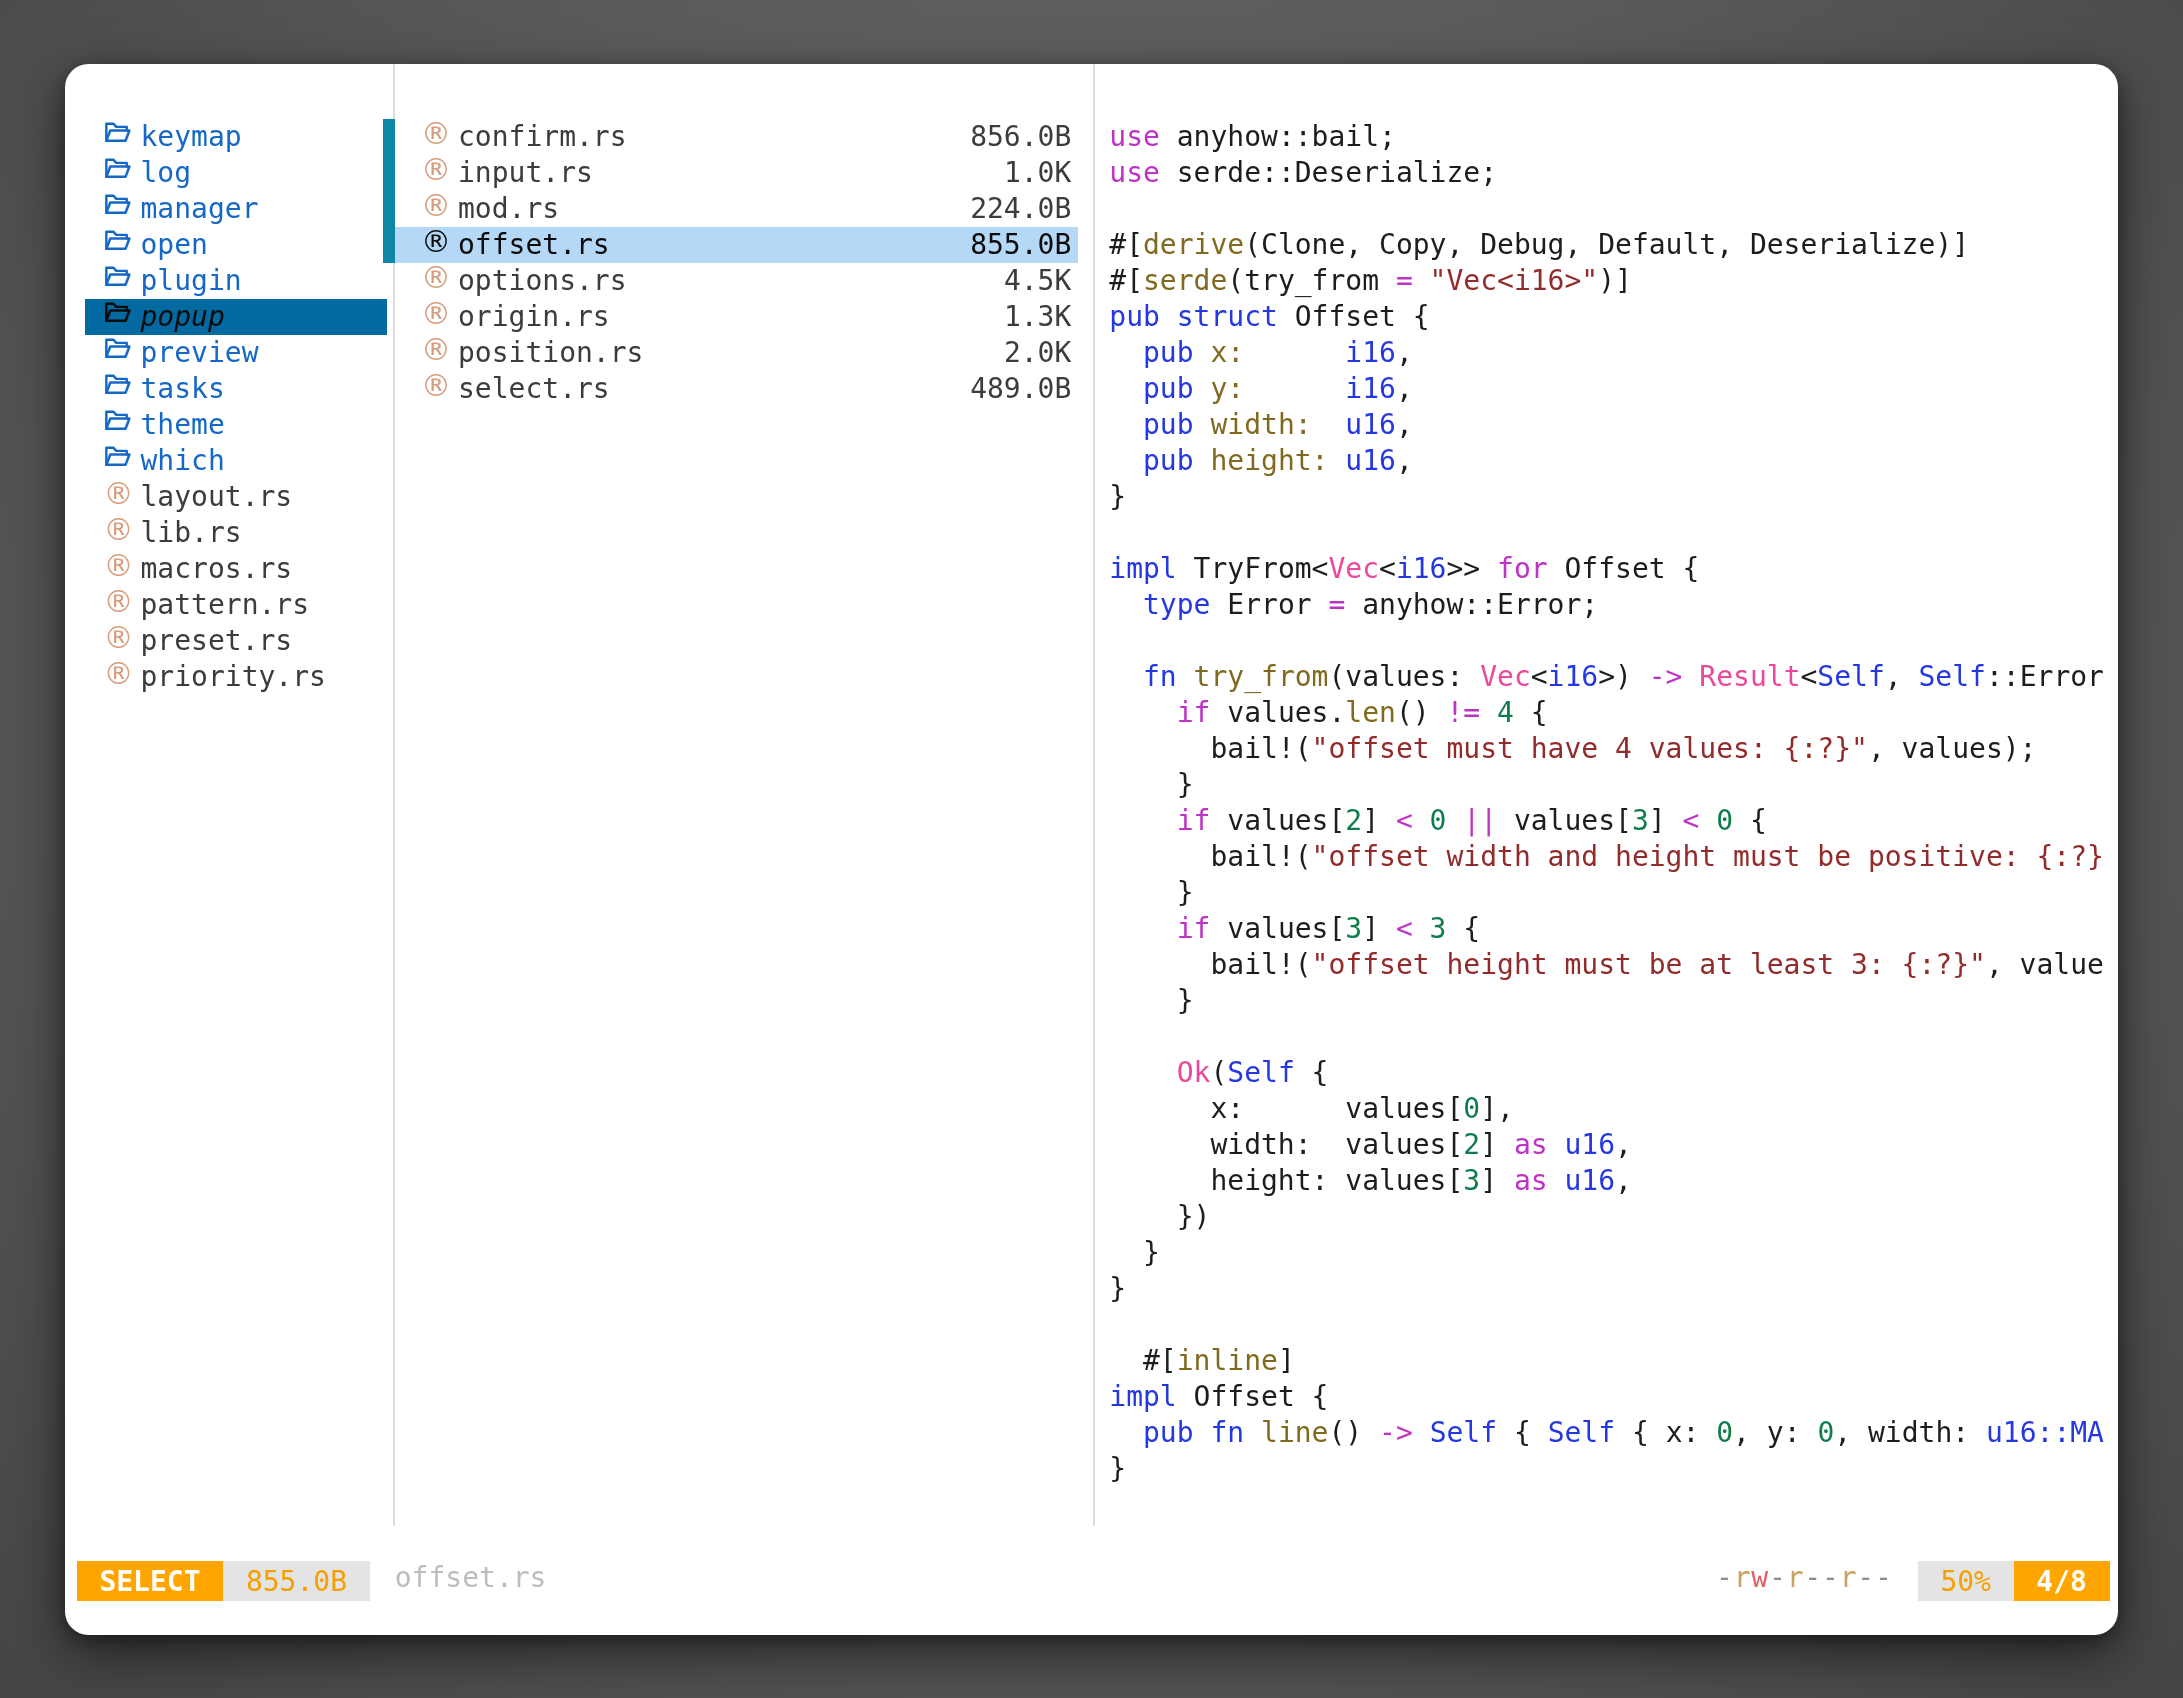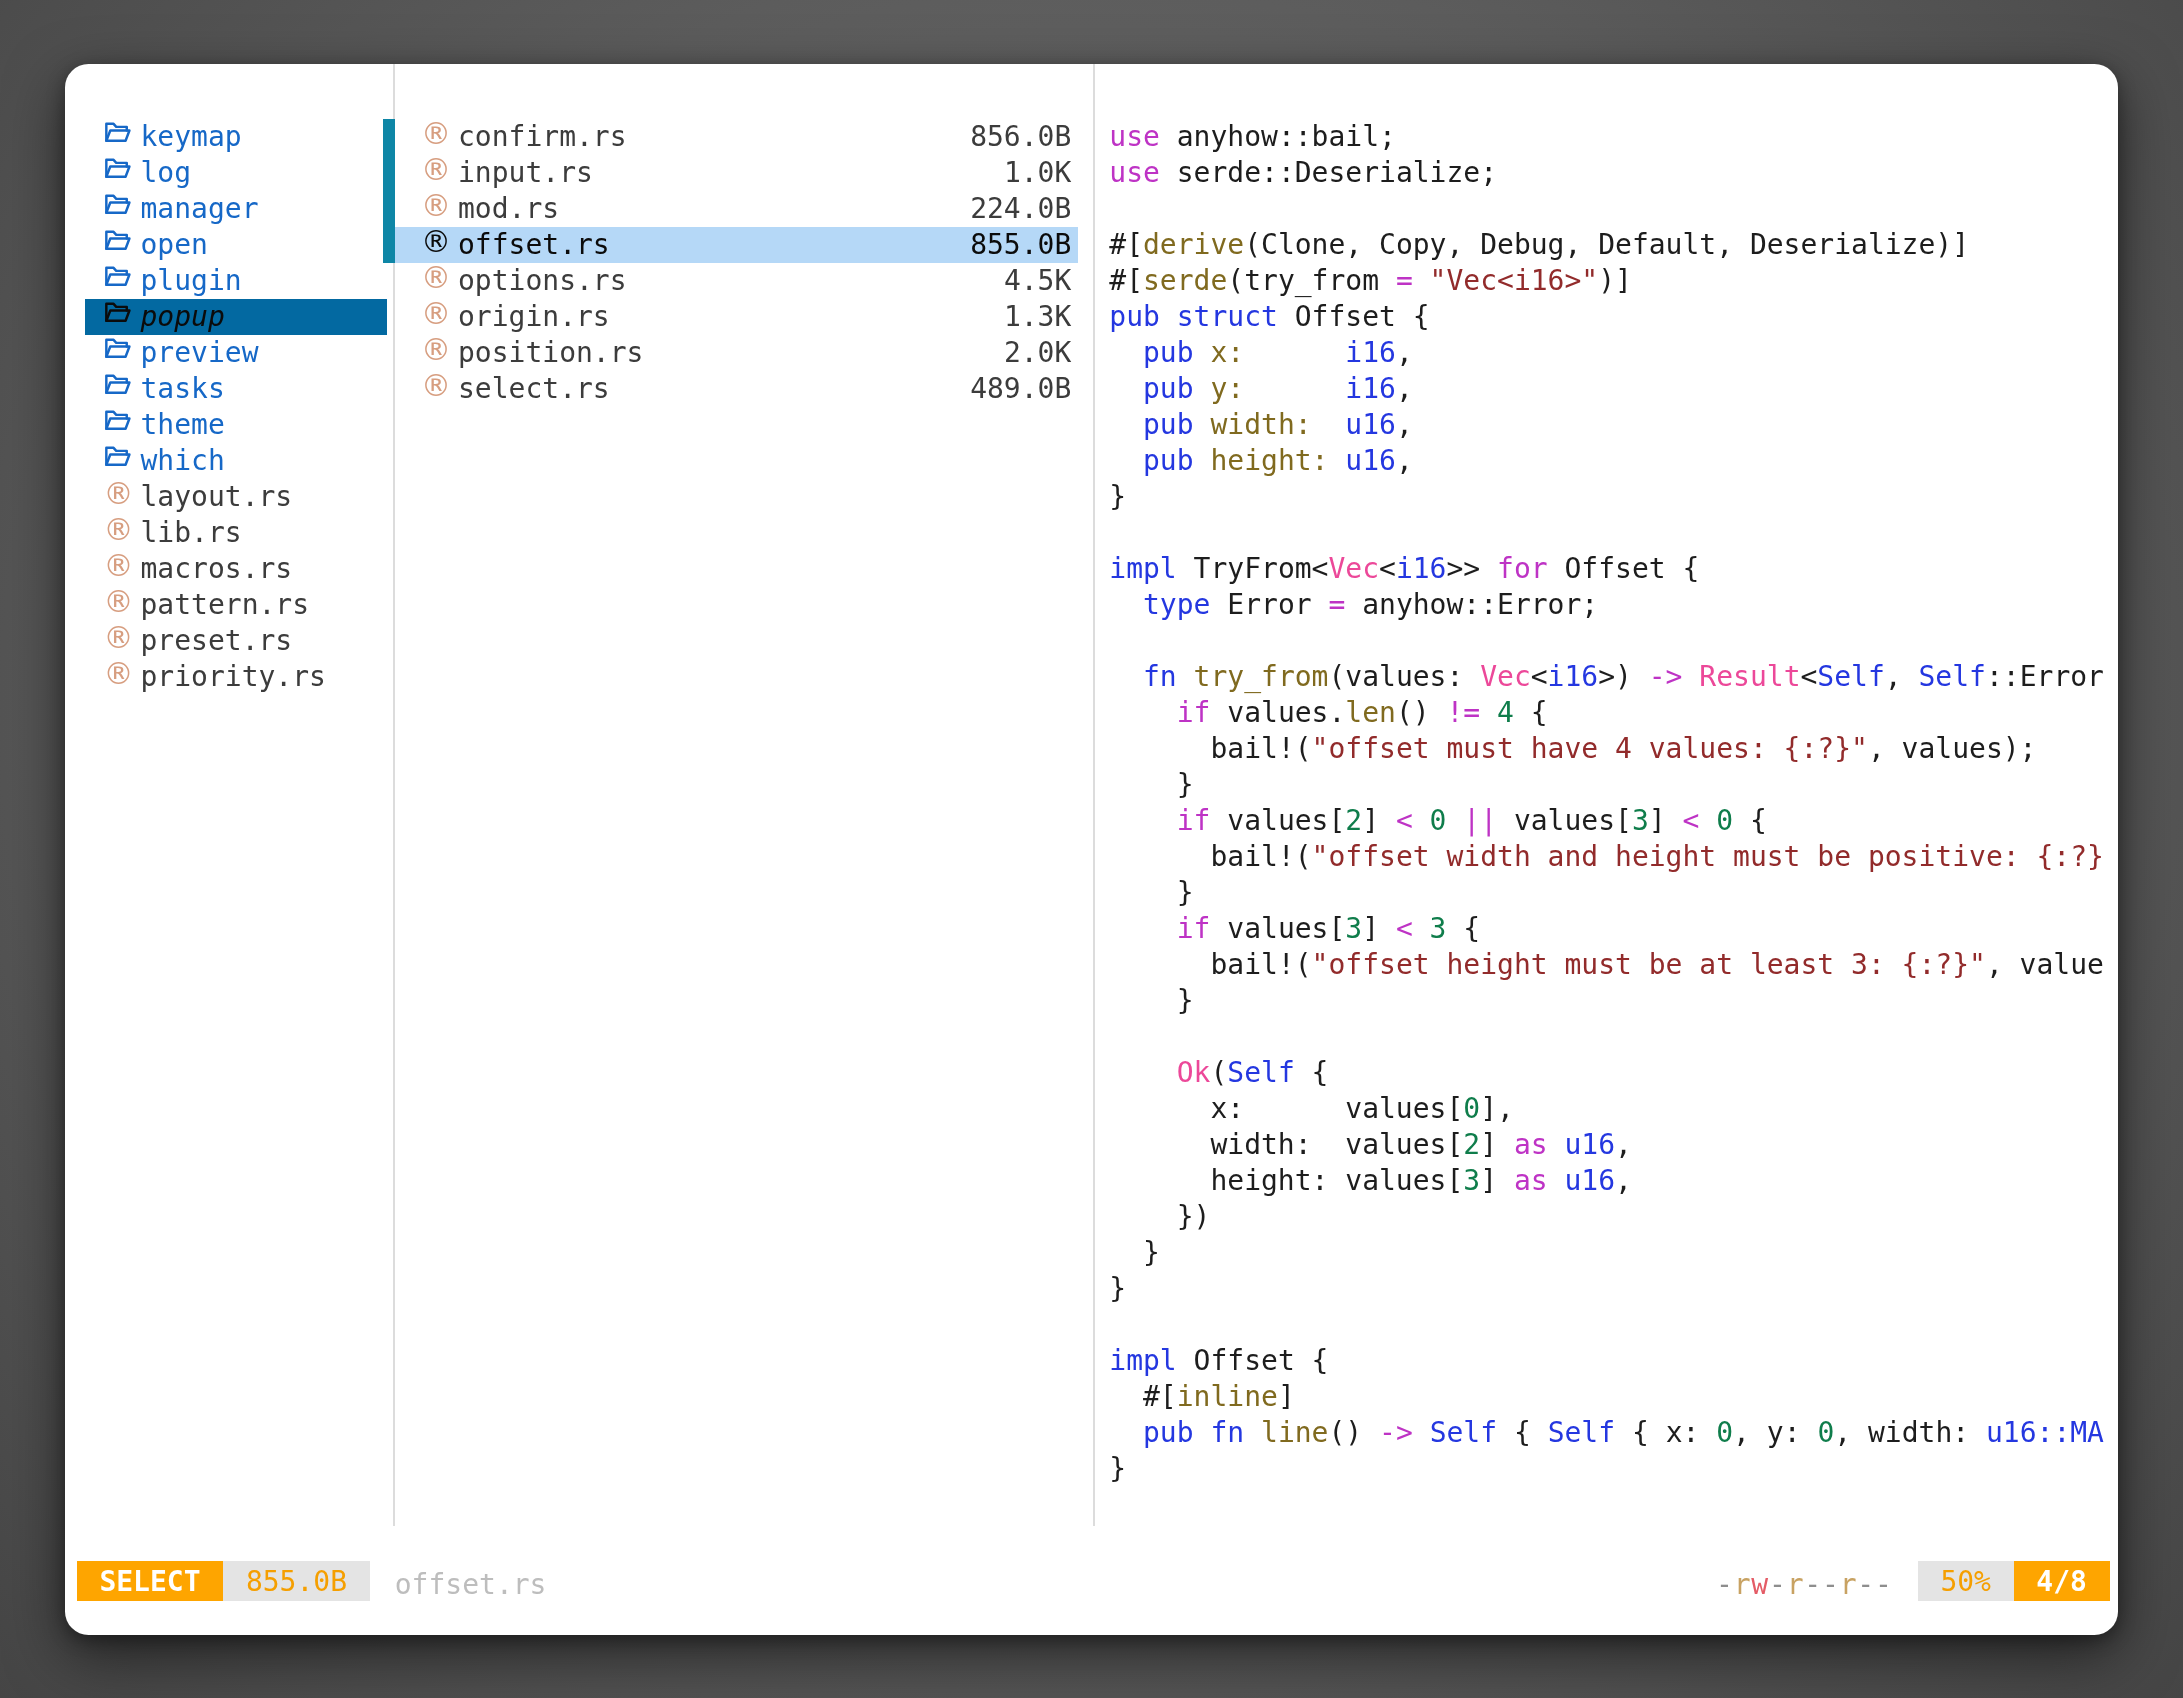--- a/index.html
+++ b/index.html
@@ -58,21 +58,21 @@
   .tk-t { color:#ec4899; }
   .tk-g { color:#0F7D4B; }
   .tk-s { color:#922B2B; }
 
   
   #statusbar {
     position:absolute; left:11.7px; right:8.4px; bottom:34px; height:40px;
     display:flex; justify-content:space-between; align-items:center;
     font-size:28px; white-space:pre;
   }
-  .sb-left, .sb-right { display:flex; align-items:flex-end; height:40px; }
+  .sb-left, .sb-right { display:flex; align-items:flex-start; height:40px; }
   .badge { display:inline-flex; align-items:center; height:40px; padding:0 22.7px; }
   .badge-orange { background:#FEA500; color:#ffffff; font-weight:bold; }
   .badge-gray { background:#E4E4E4; color:#F59F00; }
   .sb-filename { color:#BDBDBD; margin-left:25px; }
   .perm { margin-right:25px; letter-spacing:0.8px; }
   .pm-dash { color:#8E8E8E; }
   .pm-read { color:#C8A262; }
   .pm-write { color:#E45C66; }
 </style>
 </head>
@@ -175,22 +175,22 @@
         <div class="code-line"><span class="tk-d">    }</span></div>
         <div class="code-line">&nbsp;</div>
         <div class="code-line"><span class="tk-d">    </span><span class="tk-t">Ok</span><span class="tk-d">(</span><span class="tk-k">Self</span><span class="tk-d"> {</span></div>
         <div class="code-line"><span class="tk-d">      x:      values[</span><span class="tk-g">0</span><span class="tk-d">],</span></div>
         <div class="code-line"><span class="tk-d">      width:  values[</span><span class="tk-g">2</span><span class="tk-d">] </span><span class="tk-m">as</span><span class="tk-d"> </span><span class="tk-k">u16</span><span class="tk-d">,</span></div>
         <div class="code-line"><span class="tk-d">      height: values[</span><span class="tk-g">3</span><span class="tk-d">] </span><span class="tk-m">as</span><span class="tk-d"> </span><span class="tk-k">u16</span><span class="tk-d">,</span></div>
         <div class="code-line"><span class="tk-d">    })</span></div>
         <div class="code-line"><span class="tk-d">  }</span></div>
         <div class="code-line"><span class="tk-d">}</span></div>
         <div class="code-line">&nbsp;</div>
+        <div class="code-line"><span class="tk-d">  #[</span><span class="tk-o">inline</span><span class="tk-d">]</span></div>
         <div class="code-line"><span class="tk-k">impl</span><span class="tk-d"> Offset {</span></div>
-        <div class="code-line"><span class="tk-d">  #[</span><span class="tk-o">inline</span><span class="tk-d">]</span></div>
         <div class="code-line"><span class="tk-d">  </span><span class="tk-k">pub</span><span class="tk-d"> </span><span class="tk-k">fn</span><span class="tk-d"> </span><span class="tk-o">line</span><span class="tk-d">() </span><span class="tk-m">-&gt;</span><span class="tk-d"> </span><span class="tk-k">Self</span><span class="tk-d"> { </span><span class="tk-k">Self</span><span class="tk-d"> { x: </span><span class="tk-g">0</span><span class="tk-d">, y: </span><span class="tk-g">0</span><span class="tk-d">, width: </span><span class="tk-k">u16::MA</span></div>
         <div class="code-line"><span class="tk-d">}</span></div>
       </div>
   </div>
 
   <footer id="statusbar">
     <div class="sb-left">
       <span class="badge badge-orange">SELECT</span>
       <span class="badge badge-gray">855.0B</span>
       <span class="sb-filename">offset.rs</span>

